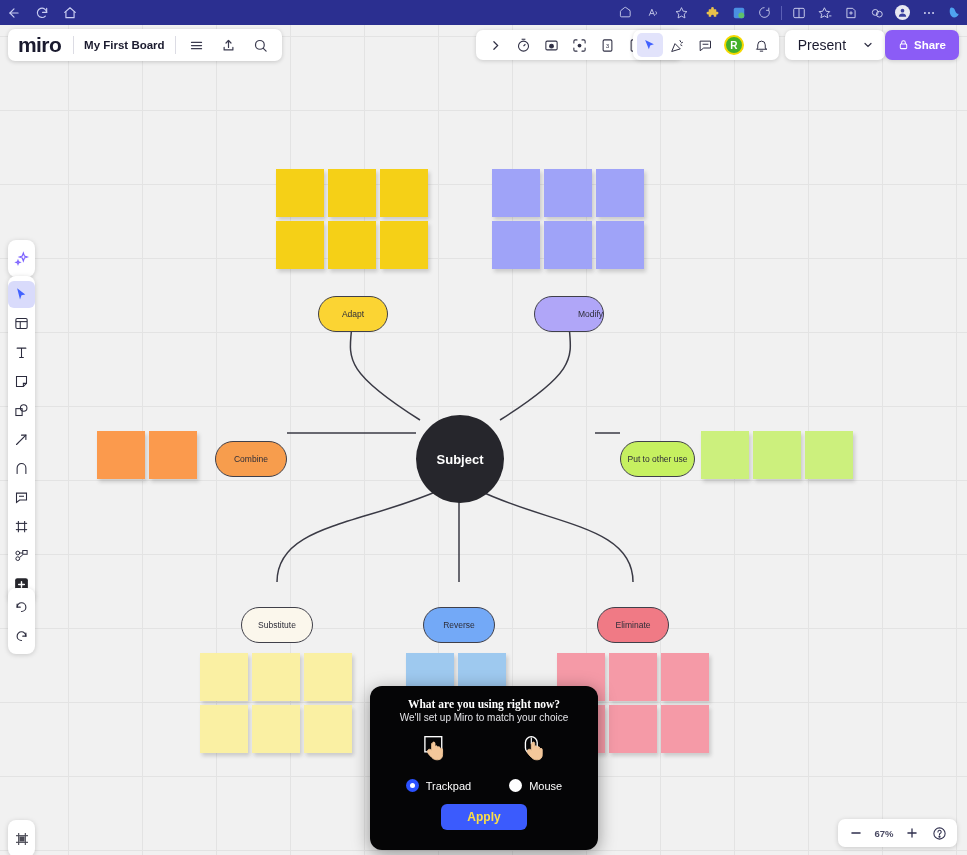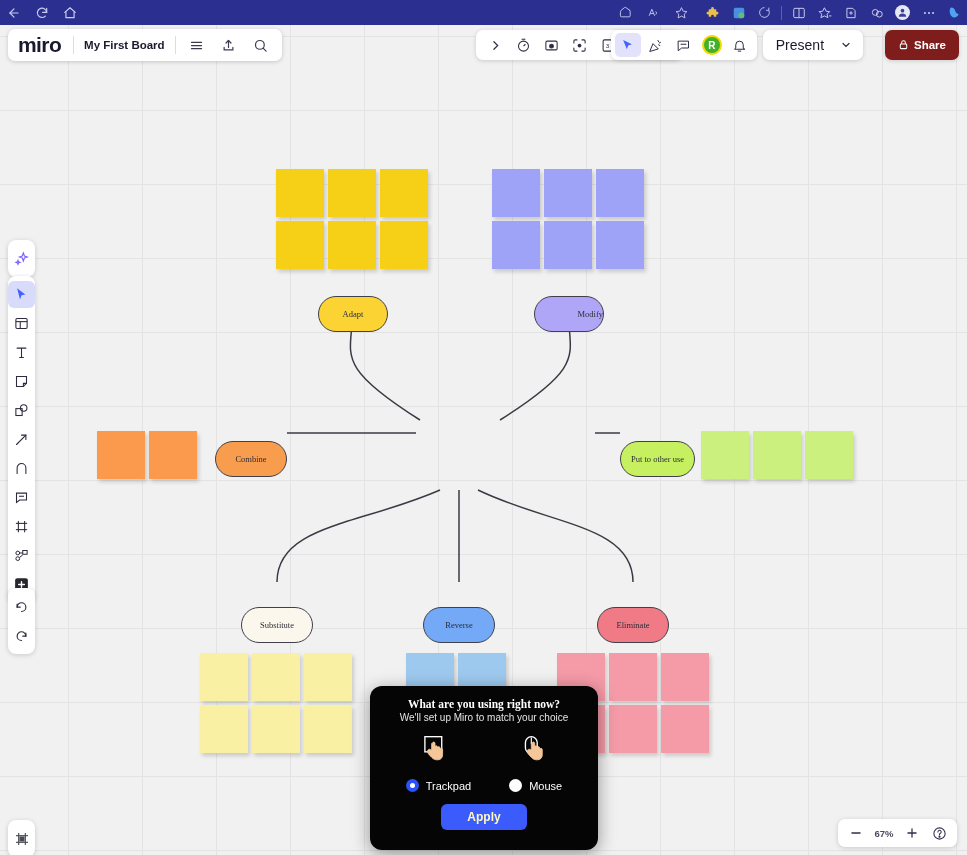--- a/index.html
+++ b/index.html
@@ -106,36 +106,35 @@
   .present-grp {
     background: #fff; border-radius: 7px; height: 30px; margin-left: 6px;
     box-shadow: 0 1px 4px rgba(0,0,0,.16);
     display: flex; align-items: center; padding: 0 4px;
   }
   .present-label {
     font-size: 14px; font-weight: 400; color: #1a1a2e; padding: 0 9px;
     cursor: pointer;
   }
   .share-btn {
-    margin-left: 22px; height: 30px; background: #7f1d1d; color: #fff;
+    margin-left: 0; height: 30px; background: #8b5cf6; color: #fff;
     border-radius: 7px; display: flex; align-items: center; gap: 5px;
     padding: 0 13px; font-size: 11.5px; font-weight: 600; cursor: pointer;
     box-shadow: 0 1px 4px rgba(0,0,0,.16);
   }
 
   
   .canvas {
     position: absolute; top: 25px; left: 0; width: 967px; height: 830px;
     background-color: #f1f1f1;
     background-image:
       linear-gradient(to right, #e3e3e3 1px, transparent 1px),
       linear-gradient(to bottom, #e3e3e3 1px, transparent 1px);
     background-size: 74px 74px;
     background-position: -6px 11px;
-    font-family: Liberation Serif, serif;
   }
 
   
   .ltool {
     position: absolute; left: 8px; z-index: 120;
     background: #fff; border-radius: 8px;
     box-shadow: 0 1px 5px rgba(0,0,0,.17);
     display: flex; flex-direction: column; align-items: center;
     padding: 4px 0;
   }
@@ -192,21 +191,21 @@
   .radio {
     width: 13px; height: 13px; border-radius: 50%; background: #fff;
     display: flex; align-items: center; justify-content: center;
   }
   .radio.on { background: #2b51ff; }
   .radio.on::after {
     content: ""; width: 5px; height: 5px; border-radius: 50%; background: #fff;
   }
   .opt-label { font-size: 11px; color: #fff; }
   .apply-btn {
-    margin-top: 12px; background: #3b5bfd; color: #fef9c3;
+    margin-top: 12px; background: #3b5bfd; color: #fde047;
     border: none; border-radius: 6px; padding: 6px 26px;
     font-size: 12px; font-weight: 600; cursor: pointer;
     font-family: "Liberation Sans", sans-serif;
   }
 
   
   .zoomctl {
     position: absolute; right: 10px; bottom: 8px; height: 28px;
     background: #fff; border-radius: 7px;
     box-shadow: 0 1px 5px rgba(0,0,0,.17);
@@ -292,20 +291,23 @@
         <span>Substitute</span>
       </div>
       <div class="pill" style="left: 423px; top: 582px; width: 72px; height: 36px; background: rgb(115, 169, 247);">
         <span>Reverse</span>
       </div>
       <div class="pill" style="left: 597px; top: 582px; width: 72px; height: 36px; background: rgb(240, 122, 133);">
         <span>Eliminate</span>
       </div>
     </div>
 
+  <div class="subject-node">
+    <span>Subject</span>
+  </div>
 </div>
 
 <div class="browser-bar">
   <div class="nav-btn">
     <svg width="14" height="14" viewBox="0 0 24 24" fill="none" stroke="currentColor" stroke-width="2" stroke-linecap="round" stroke-linejoin="round">
         <line x1="19" y1="12" x2="5" y2="12"></line>
         <polyline points="12 19 5 12 12 5"></polyline>
       </svg>
   </div>
   <div class="nav-btn">

